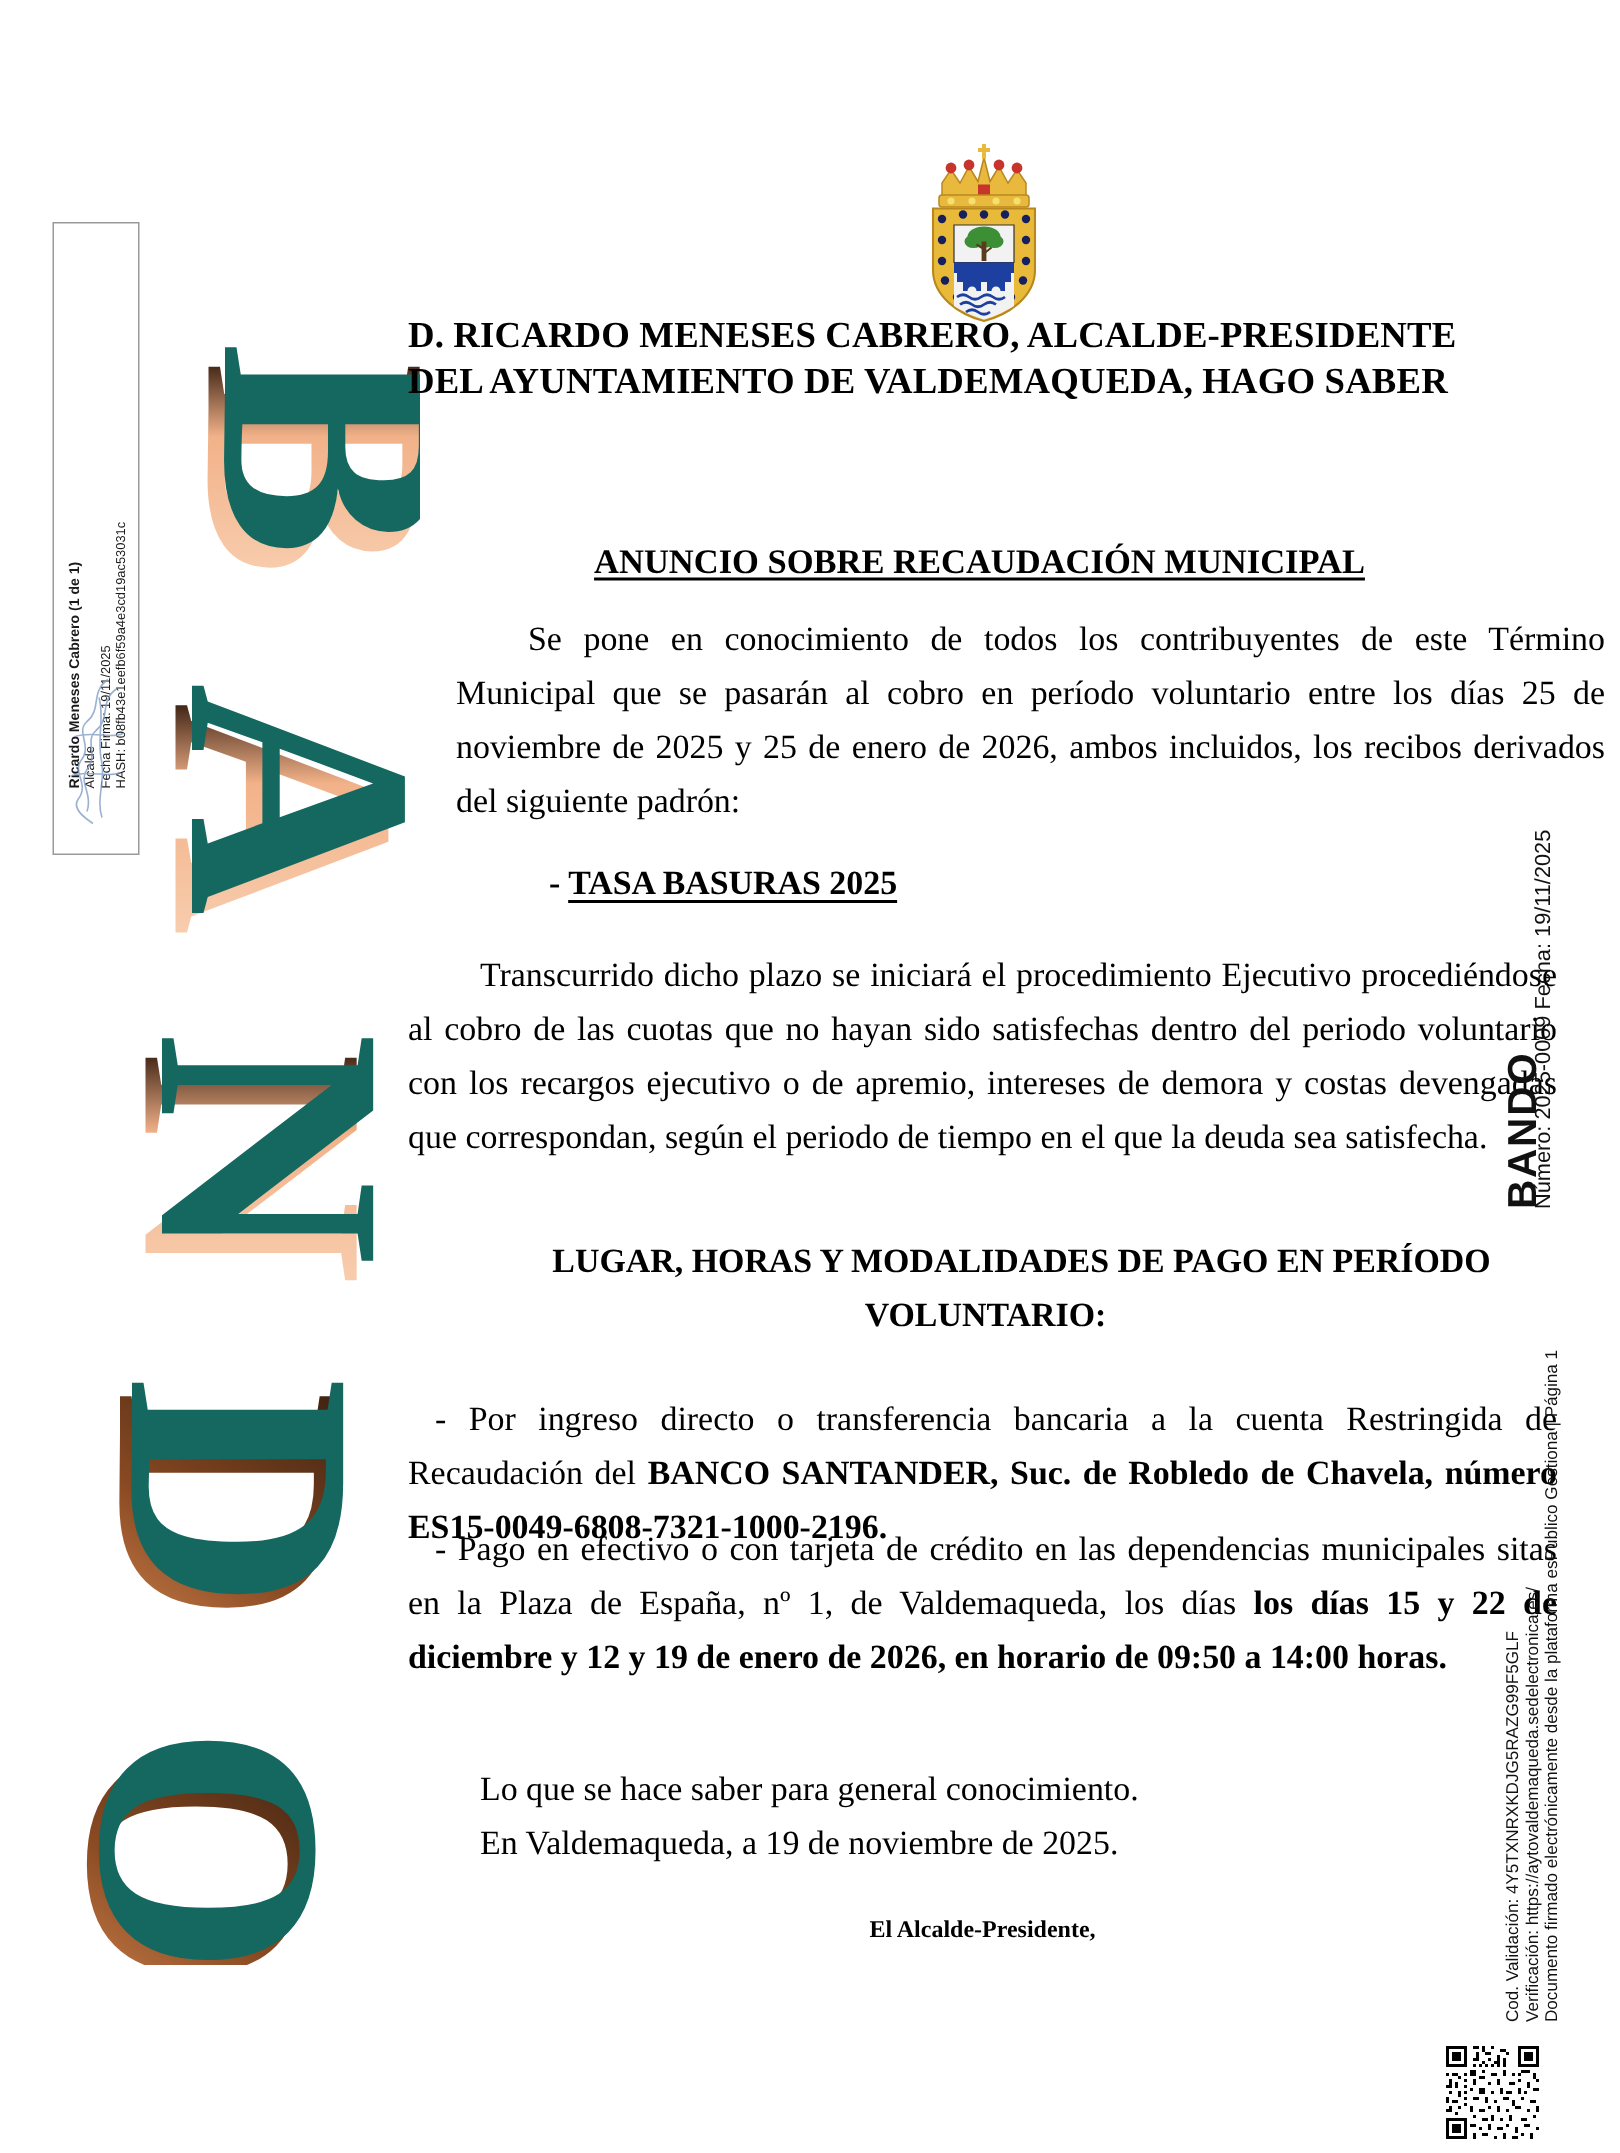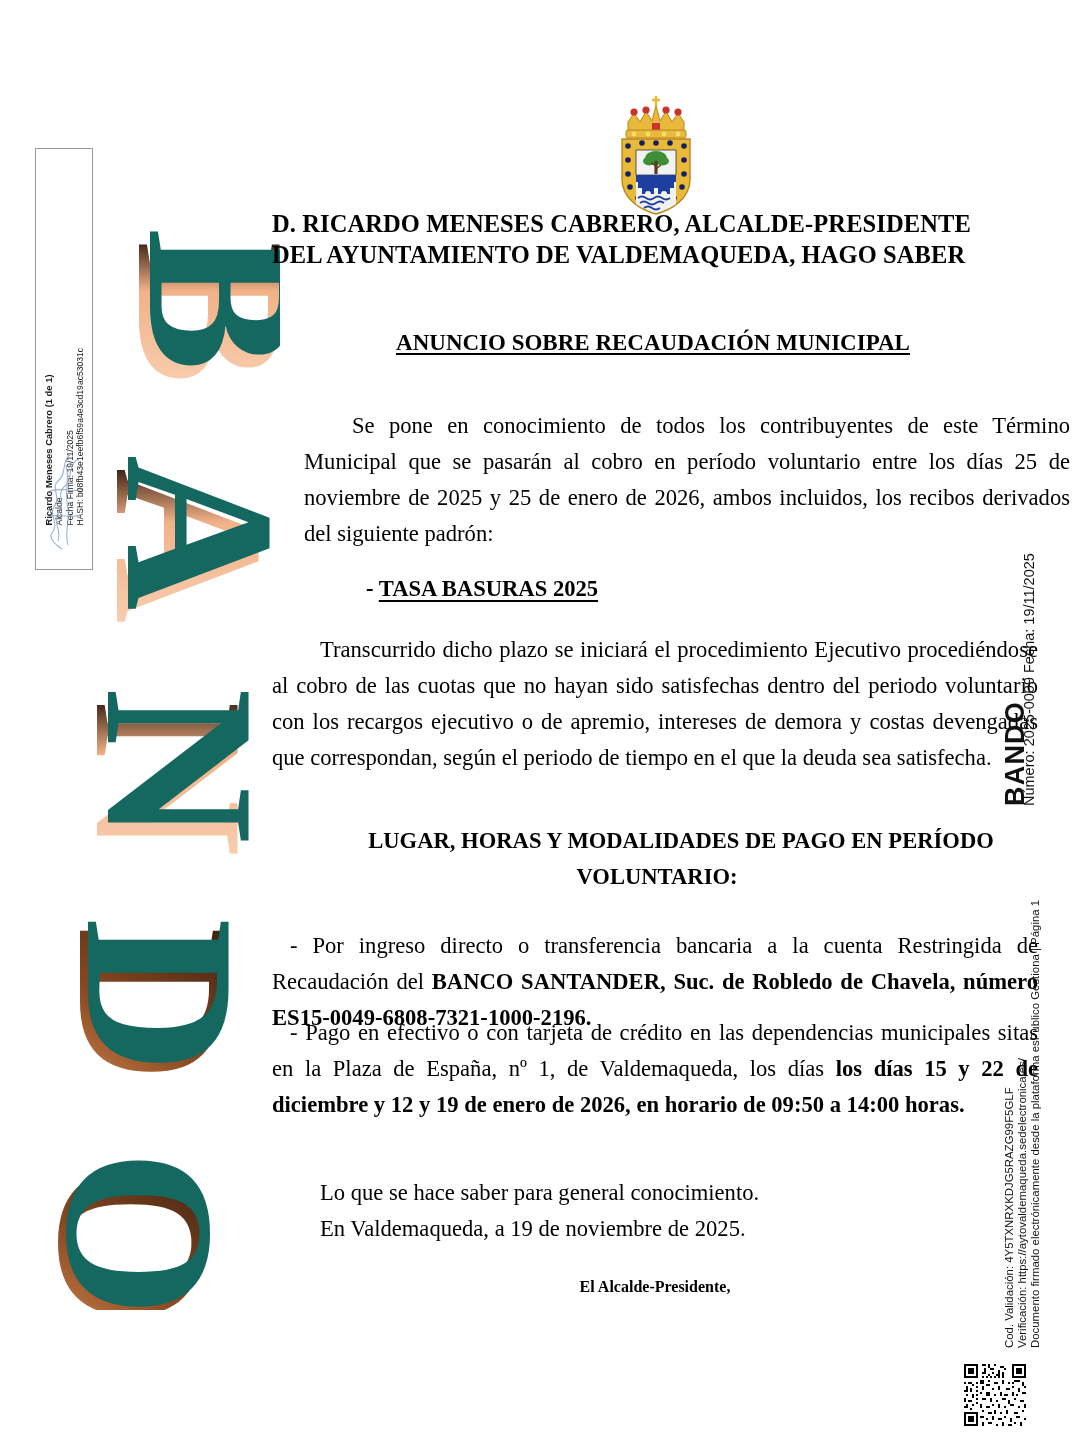--- a/index.html
+++ b/index.html
@@ -38,21 +38,21 @@
     font-weight: bold;
     font-size: 24.5px;
     line-height: 31px;
     letter-spacing: 0.1px;
     white-space: nowrap;
   }
 
   .subtitle {
     position: absolute;
     left: 272px;
-    top: 328px;
+    top: 360px;
     width: 762px;
     text-align: center;
     font-weight: bold;
     font-size: 23px;
     line-height: 30px;
   }
   .subtitle span.u {
     text-decoration: underline;
     text-underline-offset: 3px;
   }

